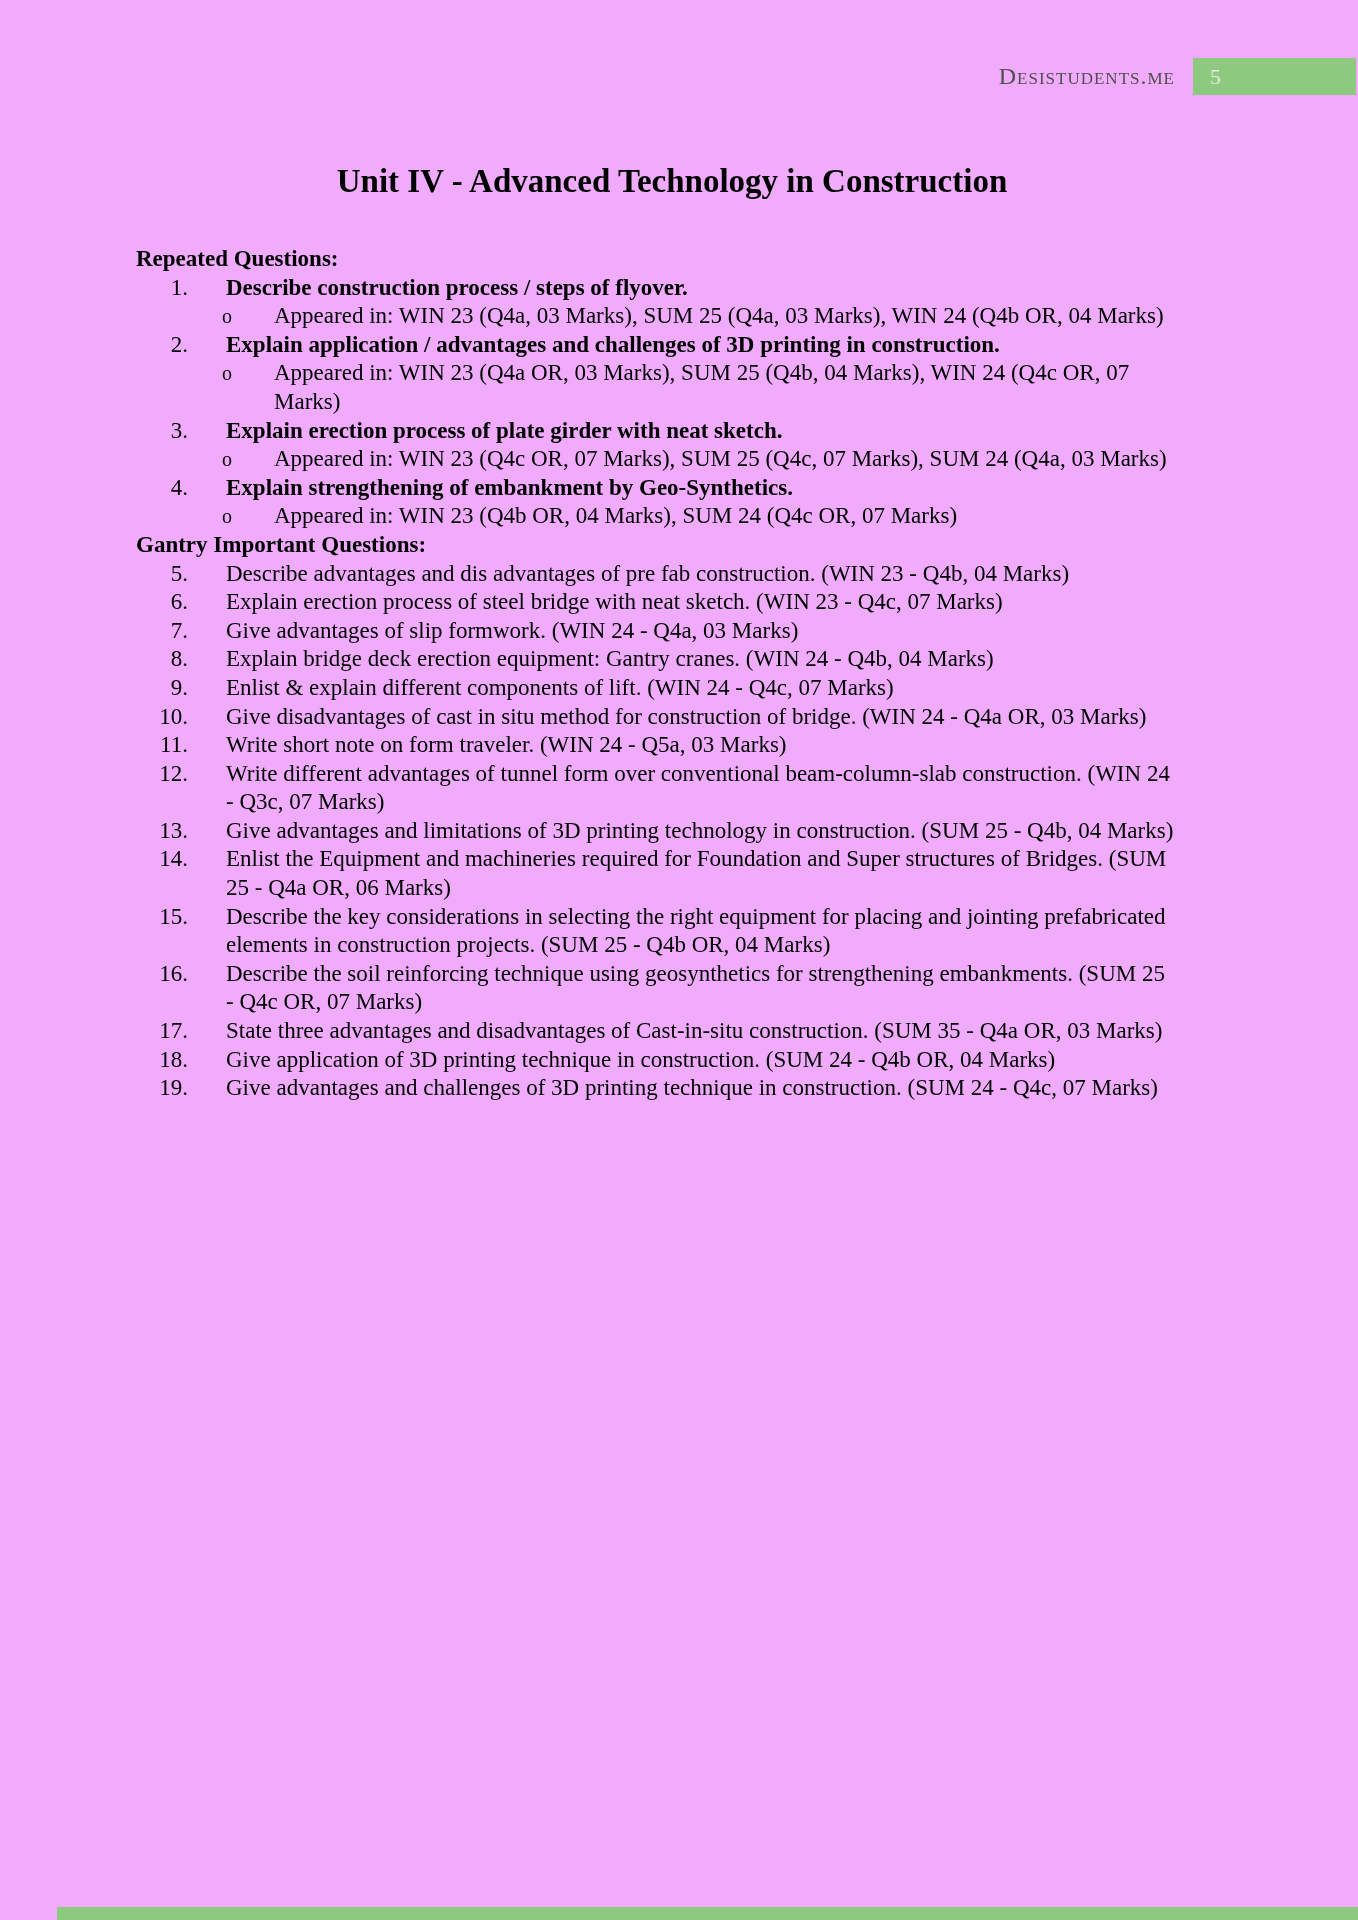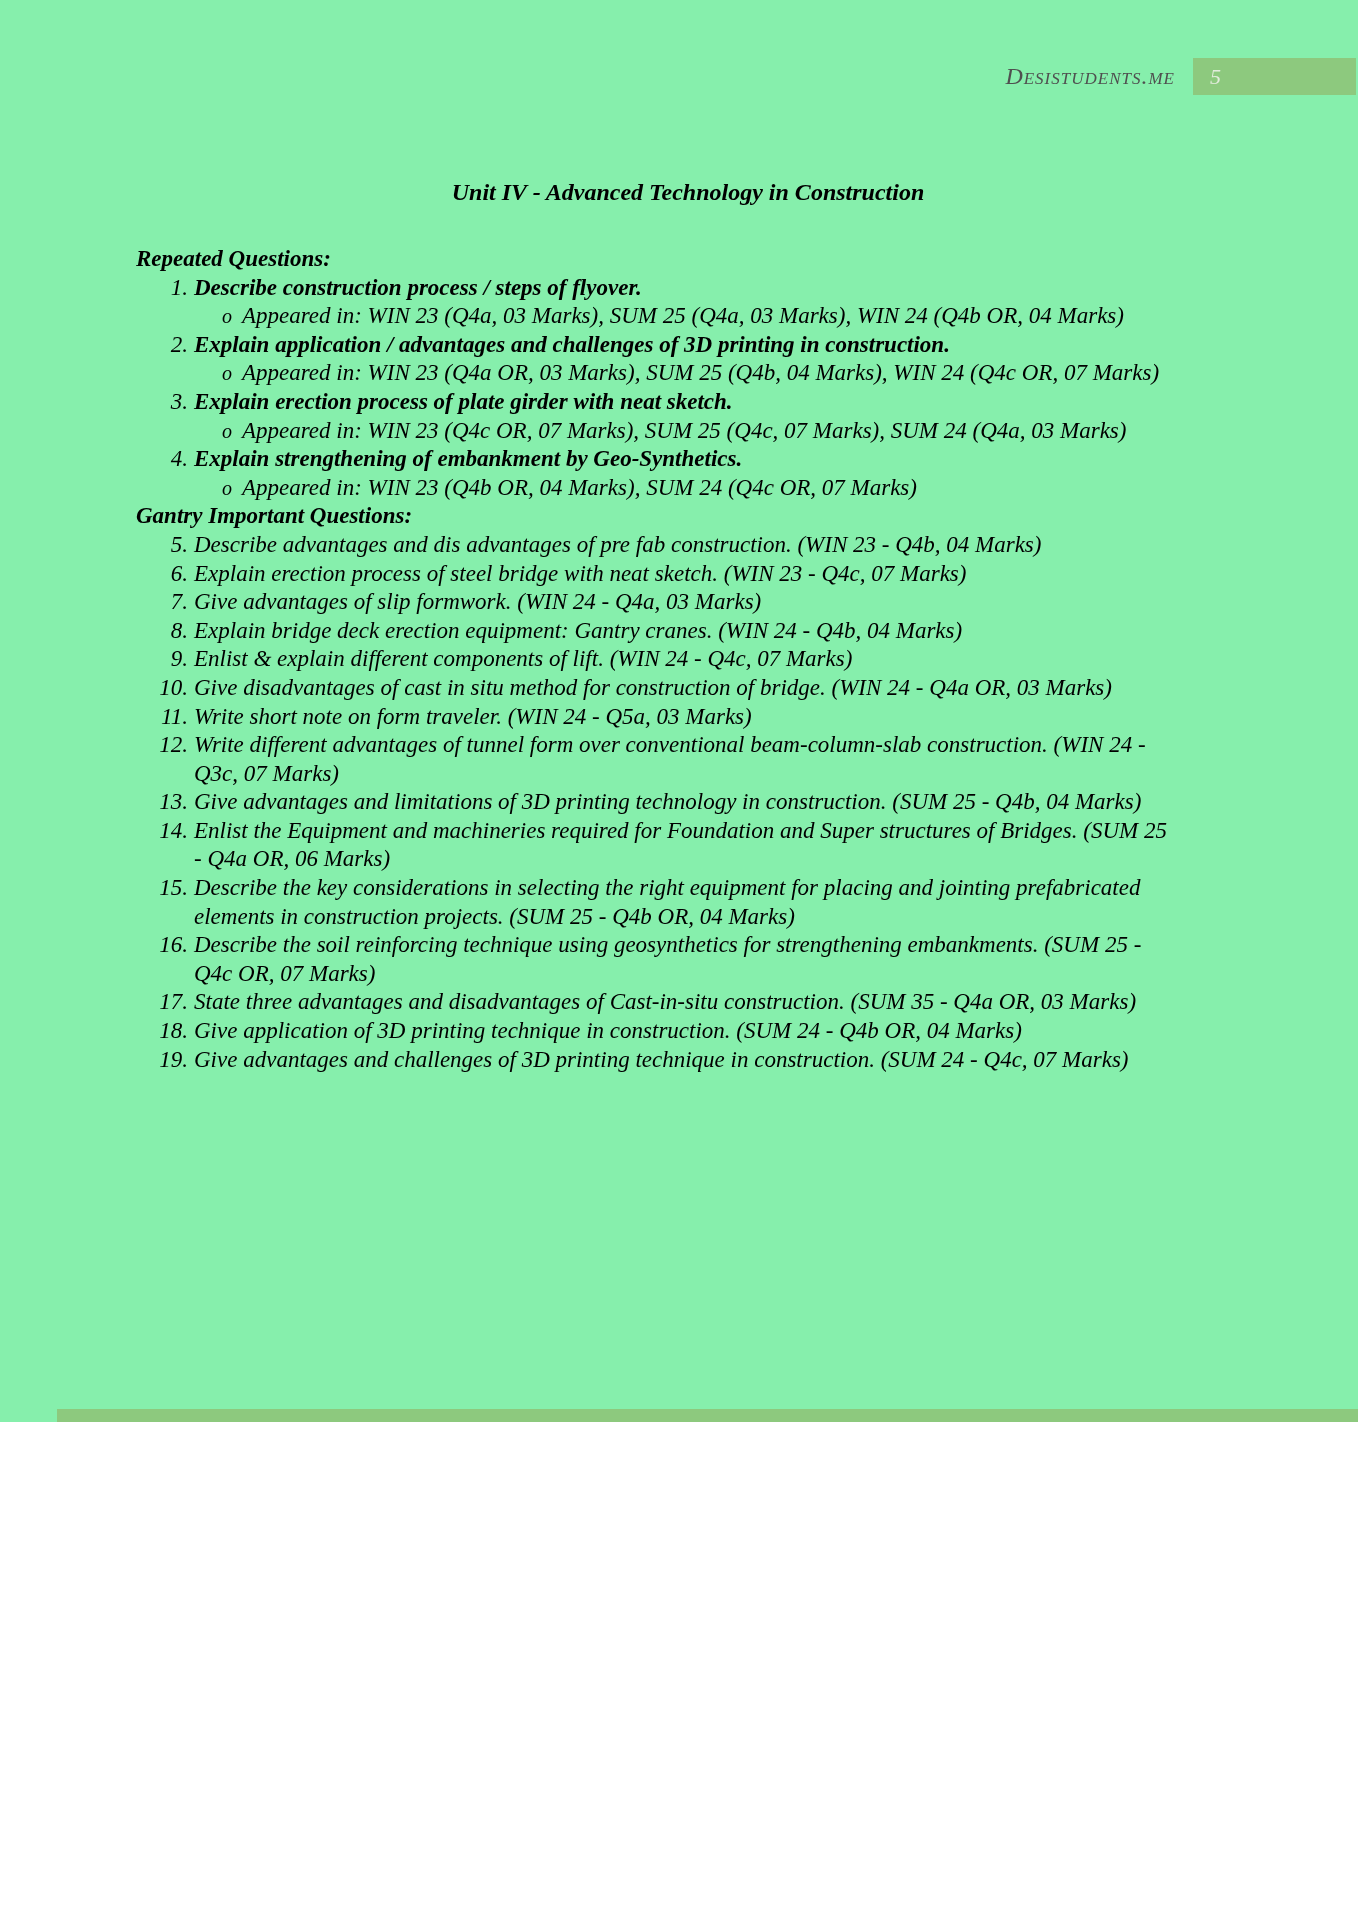--- a/index.html
+++ b/index.html
@@ -1,23 +1,22 @@
 <!DOCTYPE html>
 <html style="--green: #8dc97e;"><head>
 <meta charset="utf-8">
 <style>
   html,body{margin:0;padding:0;background:#ffffff;}
   .page{
     position:relative;
-    width:1358px;height:1422px;
-    background:#86efac;
+    width:1358px;height:1920px;
+    background:#f0abfc;
     font-family:"Liberation Serif","DejaVu Serif",serif;
     color:#000;
     overflow:hidden;
-    font-style:italic;
   }
   
   .header{
     position:absolute;top:58px;right:2px;
     display:flex;align-items:center;gap:18px;
   }
   .site-name{
     font-variant:small-caps;
     font-size:24px;
     letter-spacing:1px;
@@ -30,37 +29,37 @@
     box-sizing:border-box;
     padding-left:17px;
   }
   .page-badge span{
     font-size:22px;
     color:#e3ecdd;
   }
   
   .title{
     position:absolute;left:152px;top:163px;width:1040px;
-    margin:16px;
+    margin:0;
     text-align:center;
-    font-size:24px;font-weight:bold;
+    font-size:33px;font-weight:bold;
     color:#000;
   }
   
   .content{
     position:absolute;left:136px;top:245px;width:1040px;
     font-size:23px;line-height:28.6px;
   }
   .sec-heading{font-weight:bold;}
   .li{position:relative;}
   .li .marker{
     position:absolute;left:0;top:0;width:52px;
     text-align:right;
   }
-  .li .txt{display:block;}
+  .li .txt{display:block;margin-left:32px;}
   .q{padding-left:58px;}
   .q.bold .txt{font-weight:bold;}
   .sub{padding-left:106px;}
   .sub .marker{
     left:86px;width:14px;text-align:left;
     font-size:20px;
   }
   
   .footer-bar{
     position:absolute;left:57px;right:0;bottom:0;height:13px;

